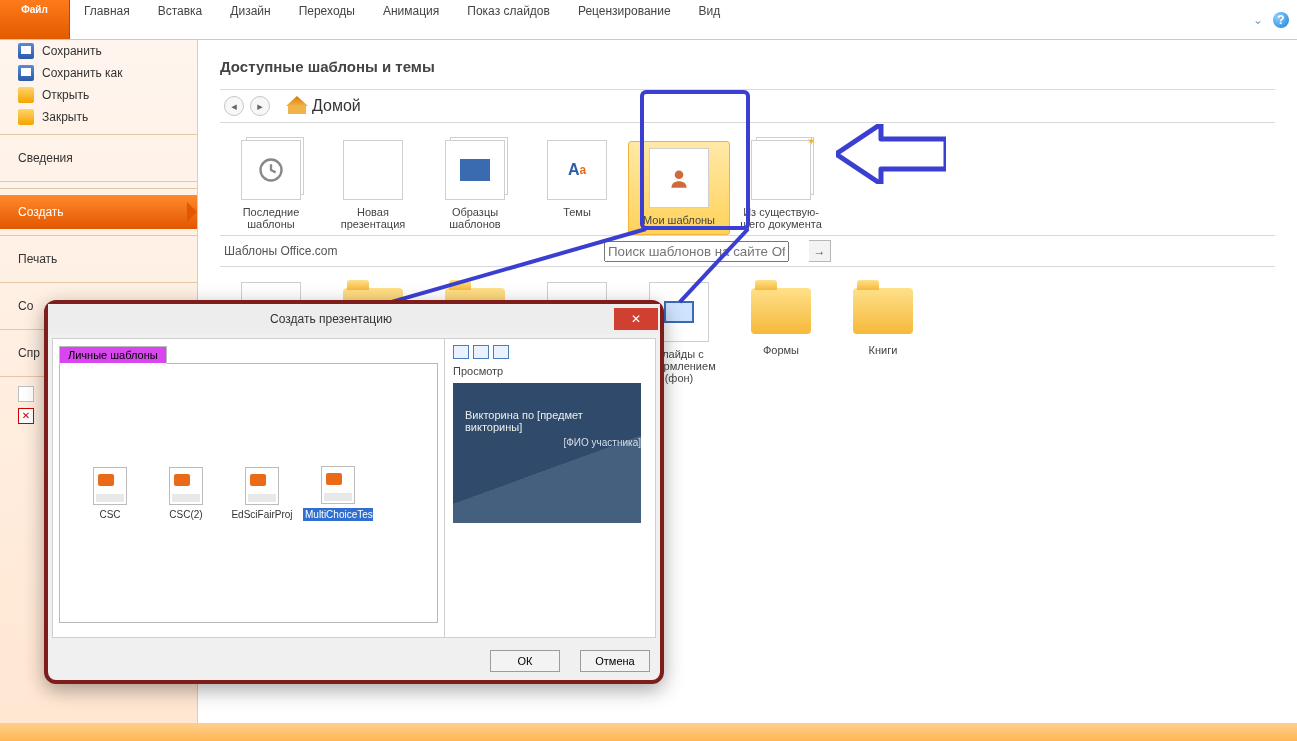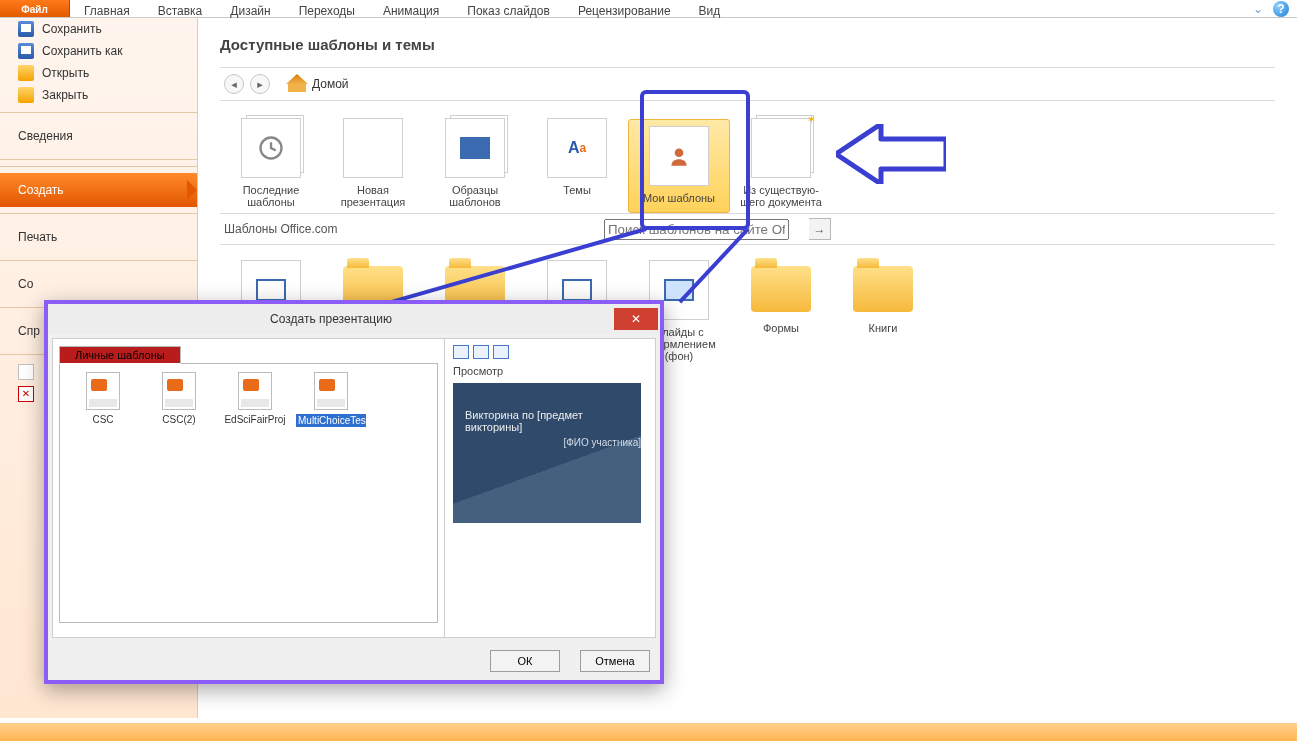--- a/index.html
+++ b/index.html
@@ -1,18 +1,18 @@
 <!DOCTYPE html>
 <html><head>
 <meta charset="utf-8">
 <style>
   * { box-sizing: border-box; font-family: "Segoe UI", Tahoma, sans-serif; }
   body { margin:0; background:#fff; overflow:hidden; width:1297px; height:741px; position:relative; }
   
-  .ribbon { display:flex; align-items:stretch; height:18px; border-bottom:1px solid #c9c9c9; background:#fff; font-size:12px; color:#444; }
+  .ribbon { display:flex; align-items:stretch; height:40px; border-bottom:1px solid #c9c9c9; background:#fff; font-size:12px; color:#444; }
   .ribbon .tab { padding:4px 14px 0 14px; cursor:default; }
   .ribbon .tab.file { background:linear-gradient(#ff7a1a,#e25b00); color:#fff; font-weight:600; border-right:1px solid #b94a00; }
   .win-ctrls { margin-left:auto; display:flex; align-items:center; gap:10px; padding-right:8px; color:#6fa3d9;}
   .win-ctrls span{font-size:12px;}
   .help-circle{width:16px;height:16px;border-radius:50%;background:radial-gradient(circle at 30% 30%,#8fd0ff,#1a7fd6);color:#fff;display:flex;align-items:center;justify-content:center;font-size:11px;font-weight:bold;}
   
   .backstage { display:flex; height:700px; }
   .side { width:198px; background:linear-gradient(#fff5ee,#ffe7d2); border-right:1px solid #e8c9a8; font-size:12px; color:#333; }
   .side .item { display:flex; align-items:center; gap:8px; padding:4px 10px 4px 18px; height:22px;}
   .side .sep { height:1px; background:#e6c7a5; margin:6px 0; }
@@ -44,29 +44,29 @@
   .office-row{ display:flex; align-items:center; gap:20px; border-top:1px solid #d9d9d9; border-bottom:1px solid #d9d9d9; padding:4px 4px;}
   .office-row .lbl{ flex:0 0 360px; font-size:12px; color:#555;}
   
   .big-arrow{ position:absolute; left:836px; top:124px; width:110px; height:60px; }
   .big-arrow svg{width:100%;height:100%;}
   
   .hi-box{ position:absolute; border:4px solid #3a3fd1; border-radius:6px; }
   .hi1{ left:640px; top:90px; width:110px; height:140px; }
   .connector{ position:absolute; background:#3a3fd1; height:4px; transform-origin:left center;}
   
-  .dlg-wrap{ position:absolute; left:44px; top:300px; width:620px; border:4px solid #8b5cf6; border-radius:0; background:#f0f0f0; box-shadow:0 6px 20px rgba(0,0,0,.35);}
+  .dlg-wrap{ position:absolute; left:44px; top:300px; width:620px; border:4px solid #7f1d1d; border-radius:12px; background:#f0f0f0; box-shadow:0 6px 20px rgba(0,0,0,.35);}
   .dlg-title{ height:30px; background:#ededed; display:flex; align-items:center; font-size:12px; color:#333;}
   .dlg-title .t{ flex:1; text-align:center;}
   .dlg-close{ width:44px;height:22px;background:#d04030;color:#fff;display:flex;align-items:center;justify-content:center;font-size:12px;margin-right:2px;}
   .dlg-body{ background:#fff; border:1px solid #cfcfcf; margin:4px; display:flex; height:300px;}
   .dlg-left{ flex:1; border-right:1px solid #cfcfcf; padding:6px; }
   .dlg-tabs{ font-size:11px; }
-  .dlg-tab{ display:inline-block; border:1px solid #b9b9b9; border-bottom:1px solid #fff; padding:2px 15px; background:#b91c1c; position:relative; top:1px;}
-  .dlg-inner{ border:1px solid #b9b9b9; height:260px; margin-top:0; padding:8px; display:flex; gap:6px; align-items:flex-start;}
+  .dlg-tab{ display:inline-block; border:1px solid #b9b9b9; border-bottom:1px solid #fff; padding:2px 8px; background:#d946ef; position:relative; top:1px;}
+  .dlg-inner{ border:1px solid #b9b9b9; height:260px; margin-top:0; padding:15px; display:flex; gap:6px; align-items:center;}
   .file{ width:70px; text-align:center; font-size:10px; color:#333;}
   .file.sel .cap{ background:#2f6fd0; color:#fff; padding:1px 2px;}
   .file .pico{ width:34px;height:38px;margin:0 auto 4px auto;background:#fff;border:1px solid #bbb;position:relative;}
   .file .pico::before{content:"";position:absolute;left:4px;top:6px;width:16px;height:12px;background:#e96b19;border-radius:2px;}
   .file .pico::after{content:"";position:absolute;left:2px;bottom:2px;right:2px;height:8px;background:#e8e8e8;}
   .dlg-right{ width:210px; padding:6px 8px;}
   .view-ico{ display:flex; gap:4px; margin-bottom:6px;}
   .view-ico span{ width:16px;height:14px;border:1px solid #4a7ac0; background:#eaf2ff;}
   .preview-lbl{ font-size:11px; color:#444; margin:4px 0 6px 0;}
   .preview{ width:188px; height:140px; background:linear-gradient(160deg,#2f4a6b 0%, #2f4a6b 58%, #45607f 58%, #45607f 100%); color:#eee; font-size:11px; padding:26px 0 8px 12px; position:relative;}
@@ -143,21 +143,21 @@
       </div>
   </div>
 
   <div class="content">
     <h2>Доступные шаблоны и темы</h2>
     <div class="navrow">
       <span class="navbtn">◂</span>
       <span class="navbtn">▸</span>
       <span style="width:6px"></span>
       <span class="home-ico"></span>
-      <span style="font-size:12px;">Домой</span>
+      <span style="font-size:16px;">Домой</span>
     </div>
 
     <div class="tpl-grid">
       <div class="tpl"><div class="thumb stack">
             <svg width="28" height="28" viewBox="0 0 24 24">
               <circle cx="12" cy="12" r="9" fill="none" stroke="#888" stroke-width="2"></circle>
               <path d="M12 7v5l4 2" stroke="#888" stroke-width="2" fill="none"></path>
             </svg>
           </div><span>Последние шаблоны</span></div>
       <div class="tpl"><div class="thumb"></div><span>Новая презентация</span></div>

